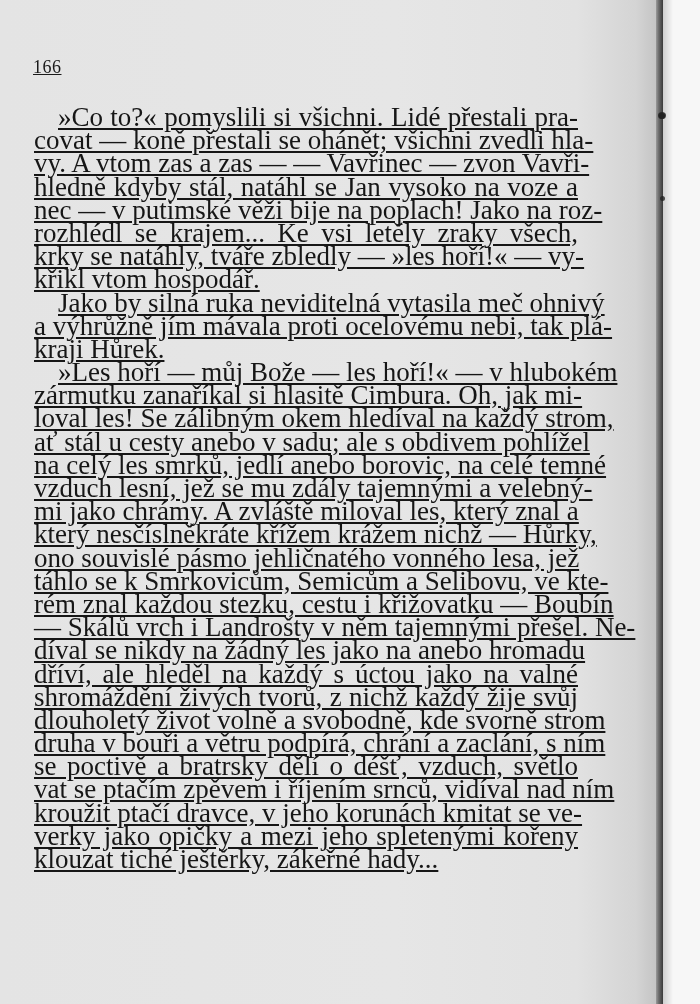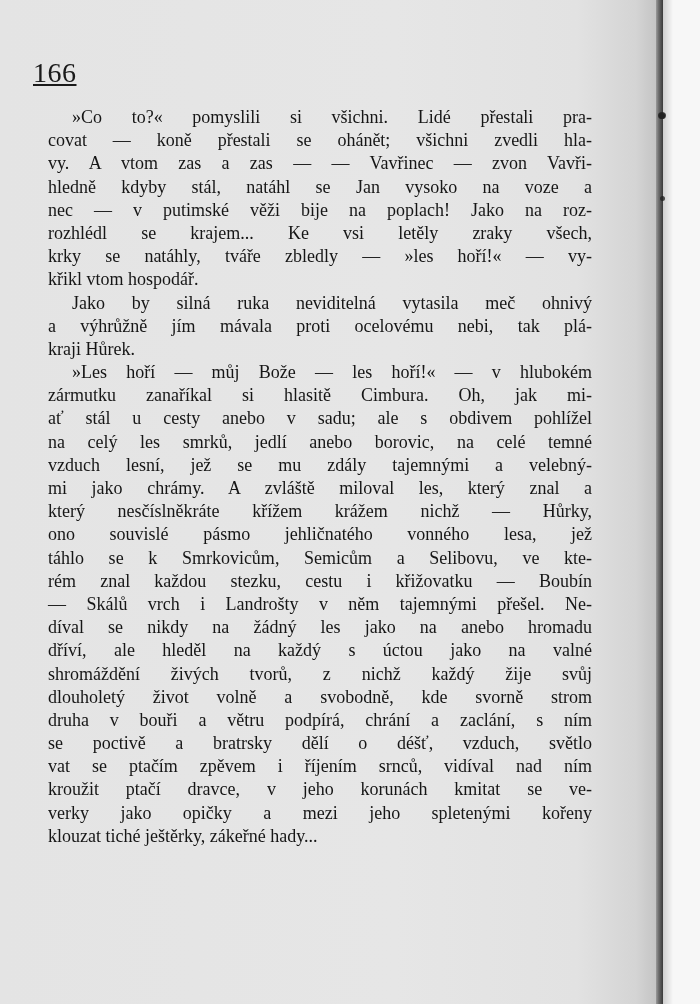--- a/index.html
+++ b/index.html
@@ -43,34 +43,35 @@
     .speck {
       position: absolute;
       background: #222;
       border-radius: 50%;
     }
     .page-number {
       position: absolute;
       left: 33px;
       top: 57px;
       font-family: "Liberation Serif", serif;
-      font-size: 28px;
+      font-size: 18px;
       color: #1a1a1a;
       letter-spacing: 0.5px;
       text-decoration: underline;
     }
     .text-block {
       position: absolute;
-      left: 48px;
+      left: 34px;
       top: 106px;
       width: 544px;
       font-family: "Liberation Serif", serif;
-      font-size: 18px;
+      font-size: 27px;
       line-height: 23.2px;
       color: #161616;
+      text-decoration: underline;
     }
     .line {
       display: block;
       white-space: nowrap;
       text-align: justify;
       text-align-last: justify;
       height: 23.2px;
     }
     .line.last {
       text-align-last: left;
@@ -92,20 +93,21 @@
         <span class="line">hledně kdyby stál, natáhl se Jan vysoko na voze a</span>
         <span class="line">nec — v putimské věži bije na poplach! Jako na roz-</span>
         <span class="line">rozhlédl se krajem... Ke vsi letěly zraky všech,</span>
         <span class="line">krky se natáhly, tváře zbledly — »les hoří!« — vy-</span>
         <span class="line last">křikl vtom hospodář.</span>
         <span class="line indent">Jako by silná ruka neviditelná vytasila meč ohnivý</span>
         <span class="line">a výhrůžně jím mávala proti ocelovému nebi, tak plá-</span>
         <span class="line last">kraji Hůrek.</span>
         <span class="line indent">»Les hoří — můj Bože — les hoří!« — v hlubokém</span>
         <span class="line">zármutku zanaříkal si hlasitě Cimbura. Oh, jak mi-</span>
+        <span class="line">loval les! Se zálibným okem hledíval na každý strom,</span>
         <span class="line">ať stál u cesty anebo v sadu; ale s obdivem pohlížel</span>
         <span class="line">na celý les smrků, jedlí anebo borovic, na celé temné</span>
         <span class="line">vzduch lesní, jež se mu zdály tajemnými a velebný-</span>
         <span class="line">mi jako chrámy. A zvláště miloval les, který znal a</span>
         <span class="line">který nesčíslněkráte křížem krážem nichž — Hůrky,</span>
         <span class="line">ono souvislé pásmo jehličnatého vonného lesa, jež</span>
         <span class="line">táhlo se k Smrkovicům, Semicům a Selibovu, ve kte-</span>
         <span class="line">rém znal každou stezku, cestu i křižovatku — Boubín</span>
         <span class="line">— Skálů vrch i Landrošty v něm tajemnými přešel. Ne-</span>
         <span class="line">díval se nikdy na žádný les jako na anebo hromadu</span>

